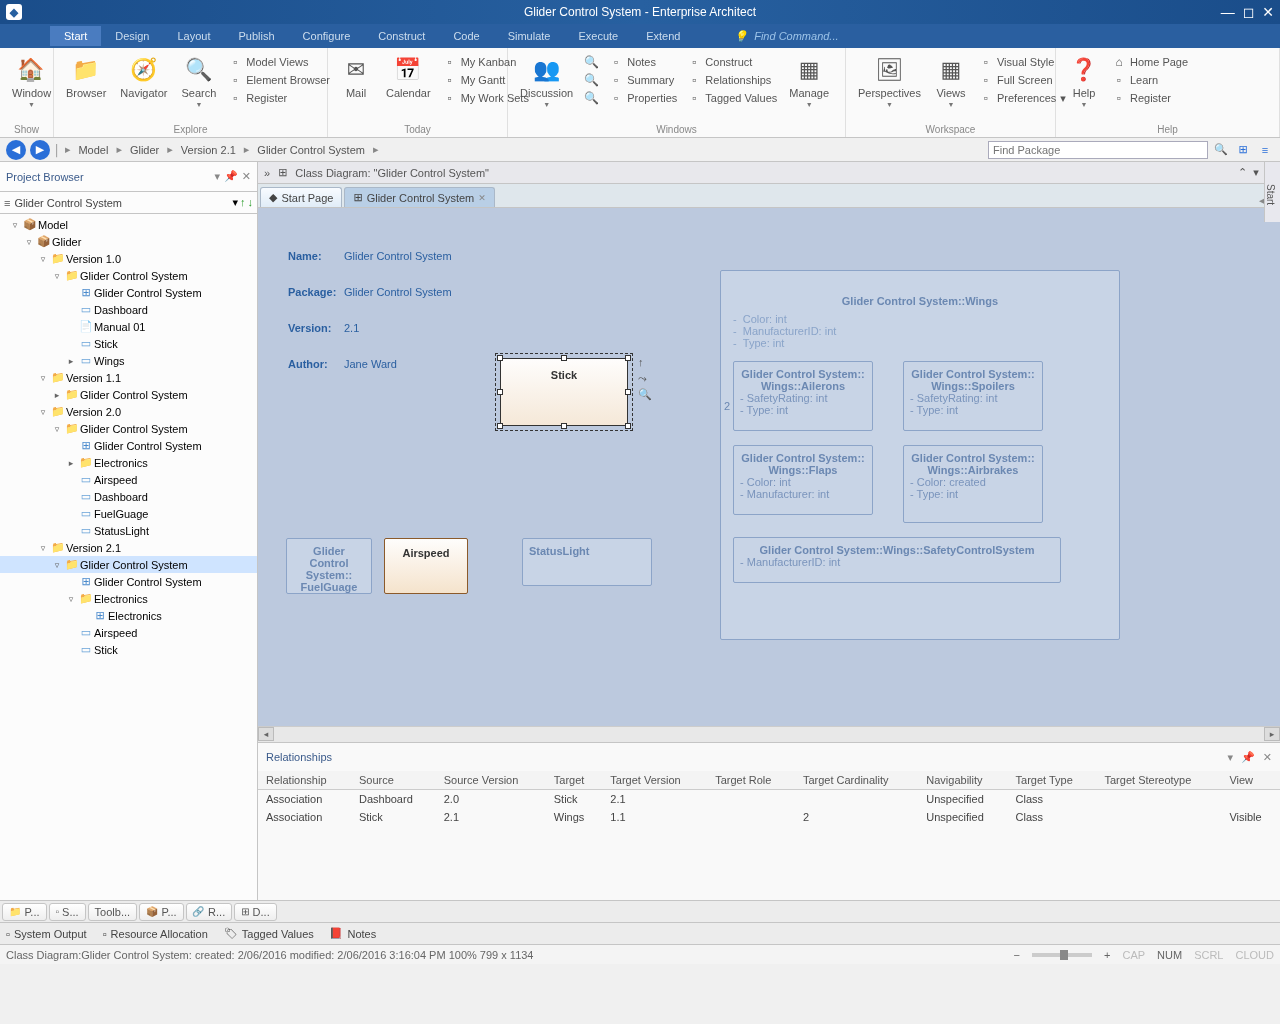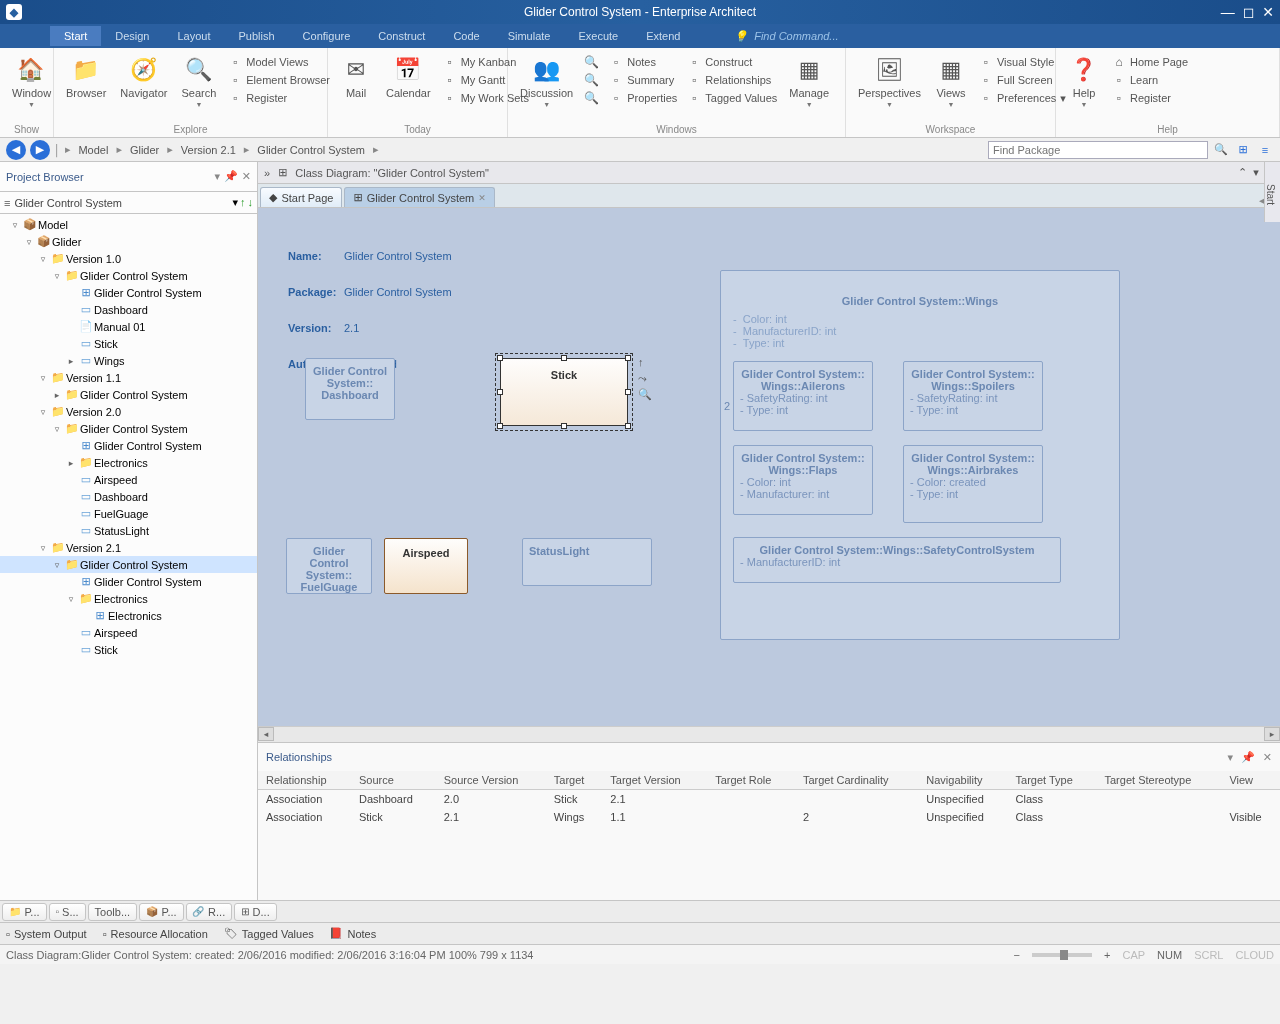--- a/index.html
+++ b/index.html
@@ -491,23 +491,20 @@
         <div class="row">
             <span class="k">Version:</span>
             <span>2.1</span>
           </div>
         <div class="row">
             <span class="k">Author:</span>
             <span>Jane Ward</span>
           </div>
       </div>
 
-      <div class="cbox" style="left:47px;top:150px;width:90px;height:62px">
-          <div class="ttl">Glider Control System:: Dashboard</div>
-        </div>
 
       <div class="cbox sel" style="left:242px;top:150px;width:128px;height:68px;display:flex;align-items:flex-start;justify-content:center;padding-top:10px;color:#333;font-weight:bold">
         <span>Stick</span>
         <span class="handle" style="left:-4px;top:-4px"></span>
           <span class="handle" style="right:-4px;top:-4px"></span>
         <span class="handle" style="left:-4px;bottom:-4px"></span>
           <span class="handle" style="right:-4px;bottom:-4px"></span>
         <span class="handle" style="left:50%;top:-4px;margin-left:-3px"></span>
           <span class="handle" style="left:50%;bottom:-4px;margin-left:-3px"></span>
         <span class="handle" style="top:50%;left:-4px;margin-top:-3px"></span>

